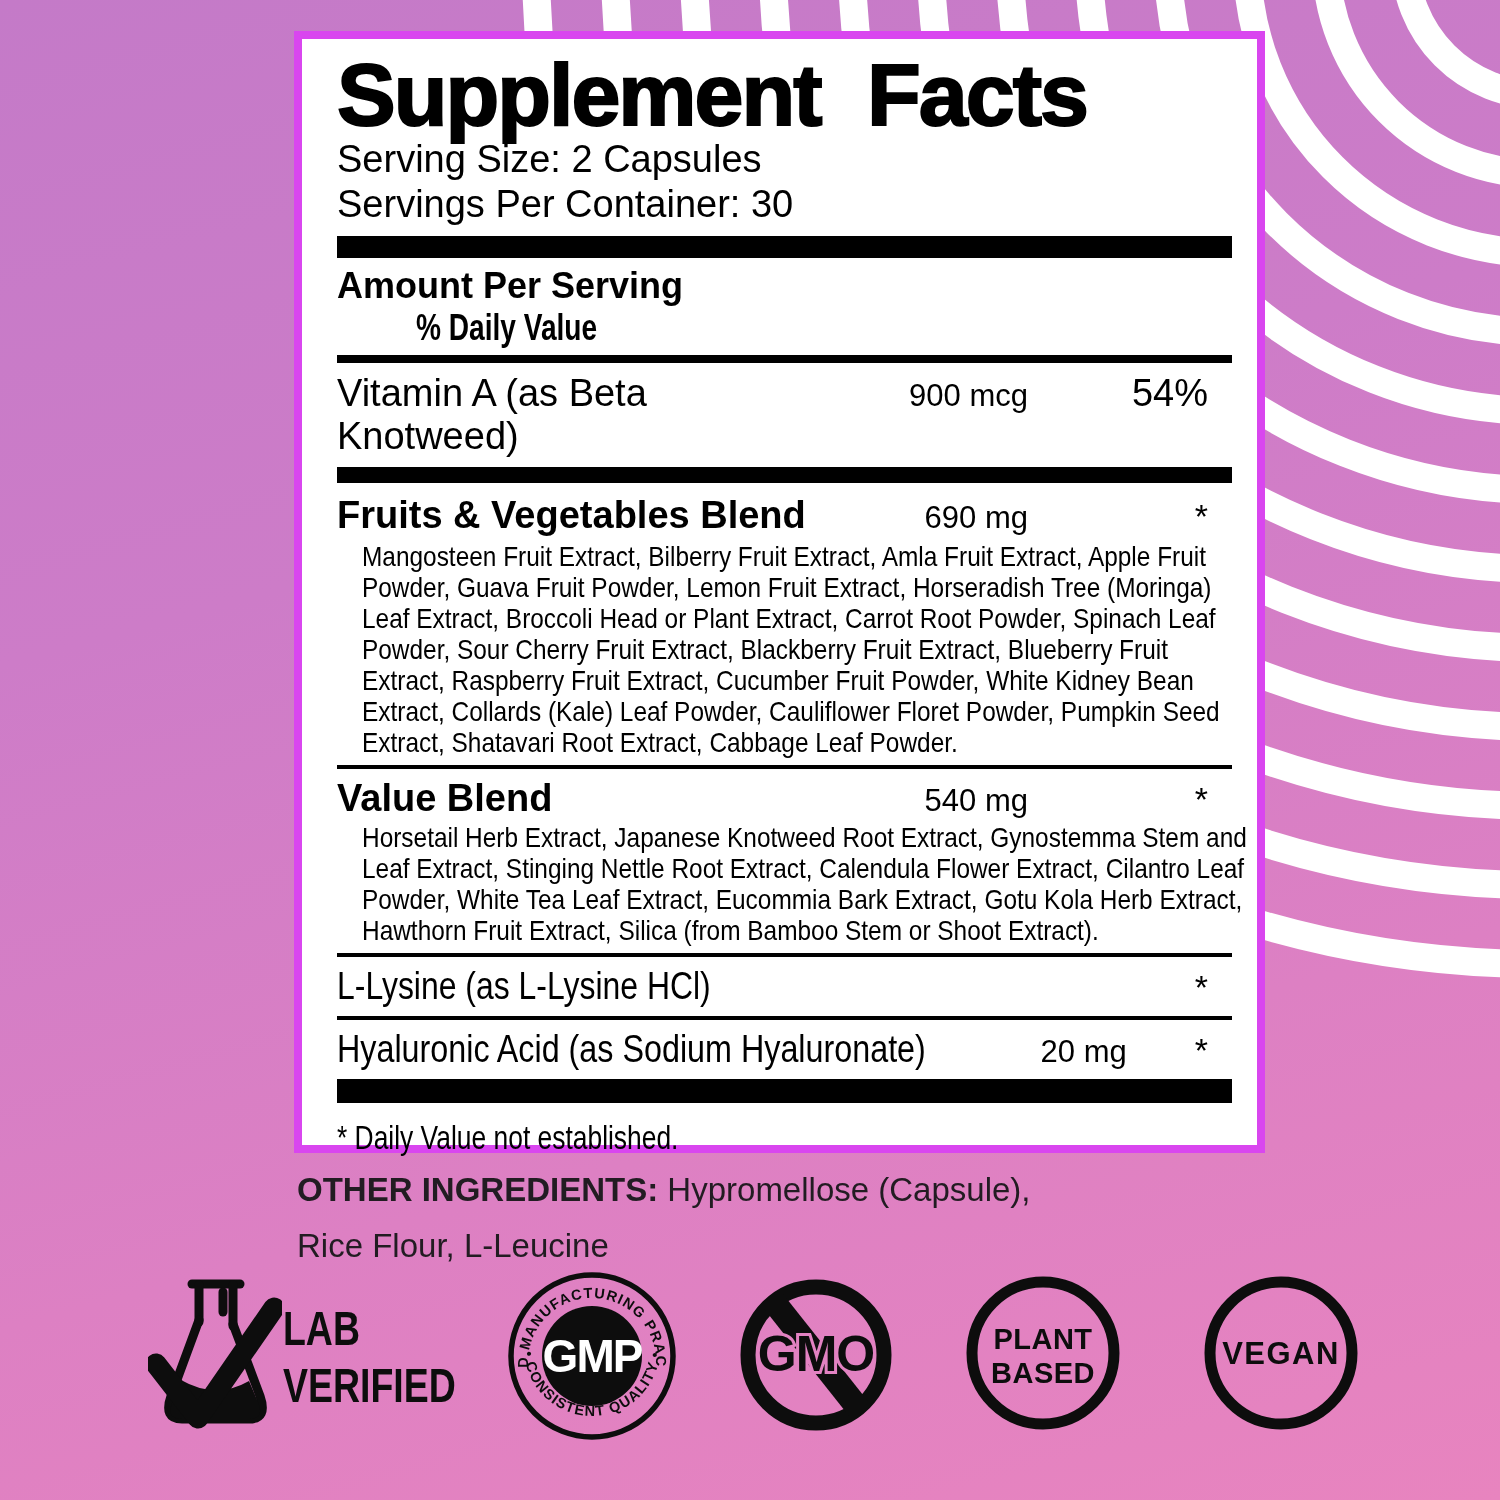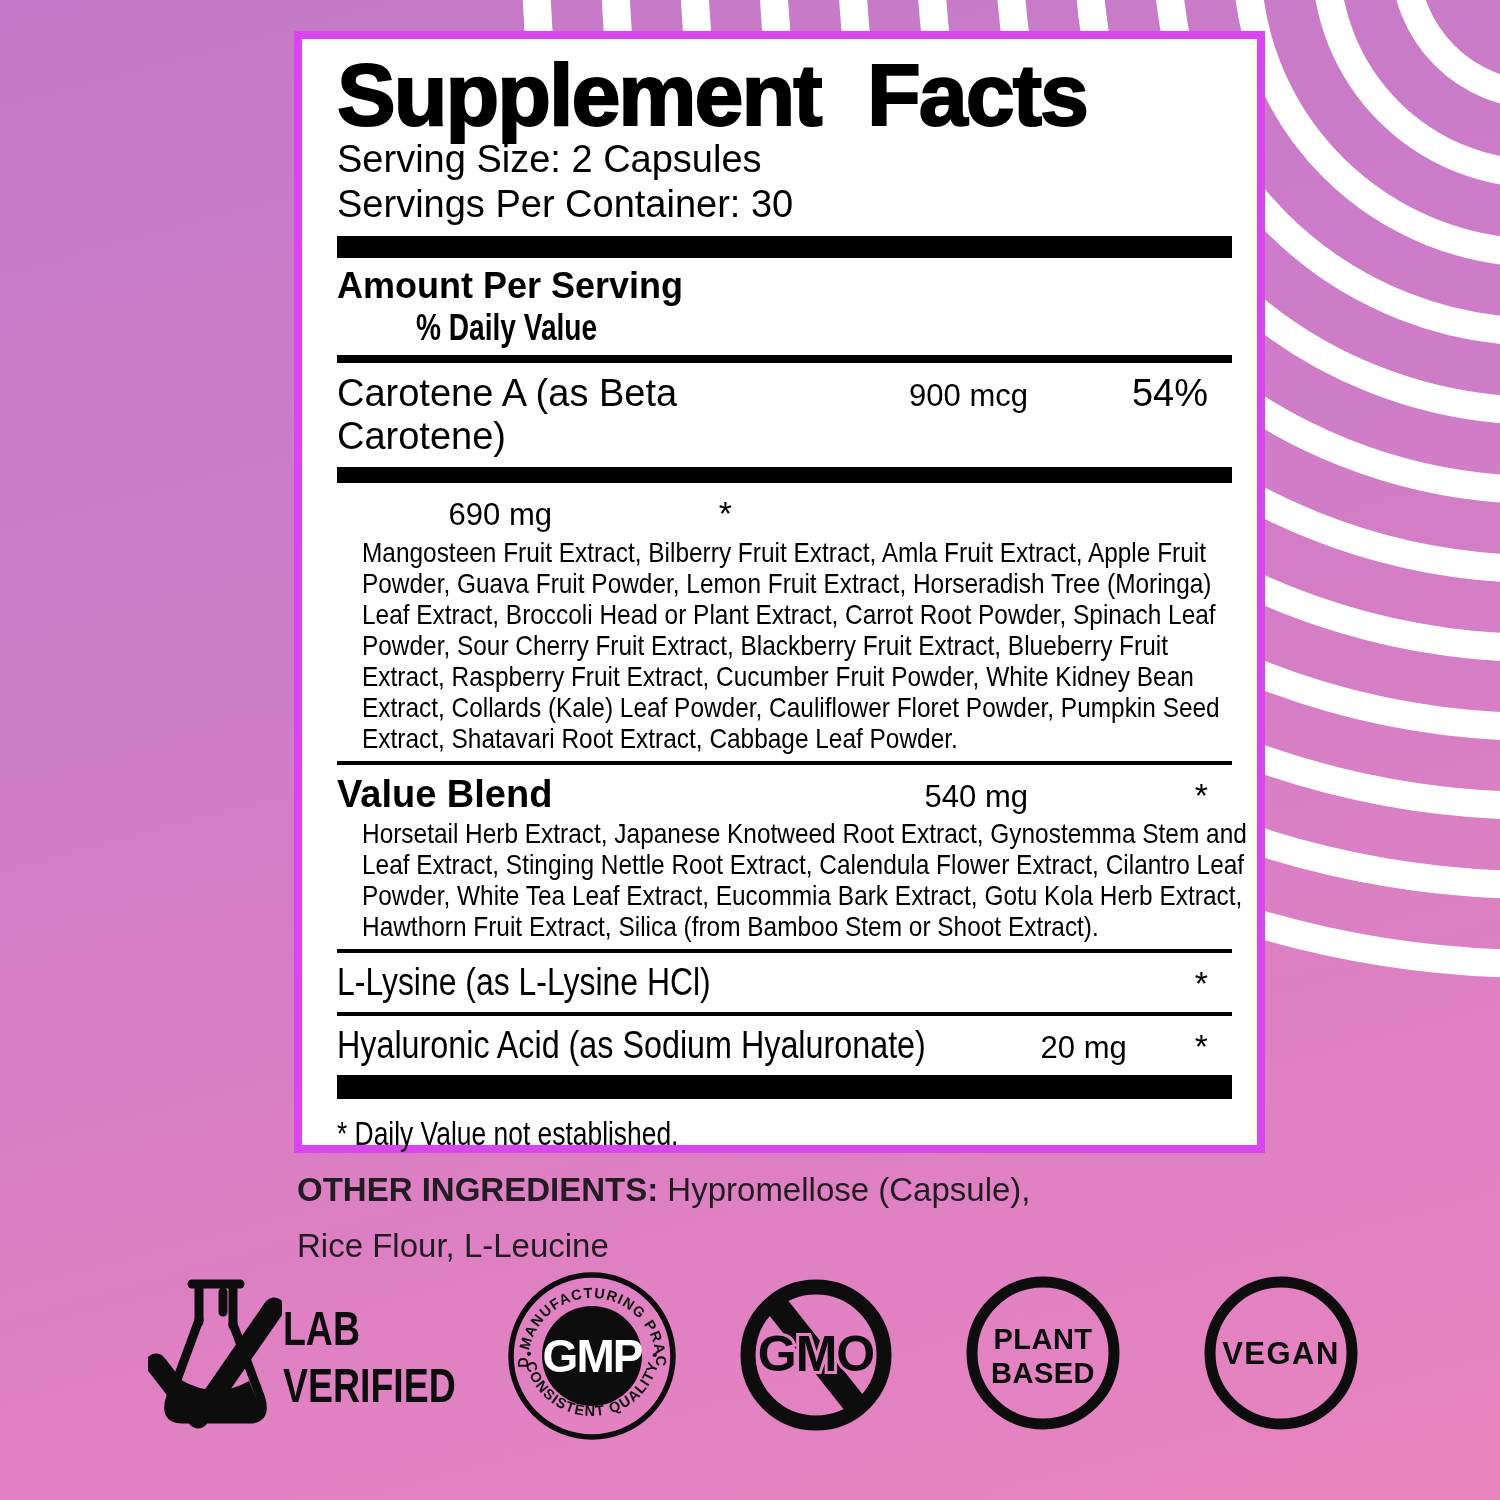--- a/index.html
+++ b/index.html
@@ -94,28 +94,29 @@
   <div class="bar bar-thick"></div>
 
   <div class="hdr-row">
     <div class="nm" style="font-size:36px;">Amount Per Serving</div>
     <div class="dv" style="width:260px;font-size:36px;"><span class="cxr78">% Daily Value</span></div>
   </div>
 
   <div class="bar bar-med"></div>
 
   <div class="row pad-row">
-    <div class="nm">Carotene A (as Beta Carotene)</div>
+    <div class="nm">Vitamin A (as Beta Knotweed)</div>
     <div class="amt">900 mcg</div>
     <div class="dv">54%</div>
   </div>
 
   <div class="bar bar-heavy"></div>
 
   <div class="bhead">
+    <div class="nm">Fruits &amp; Vegetables Blend</div>
     <div class="amt">690 mg</div>
     <div class="dv star">*</div>
   </div>
   <div class="ing">Mangosteen Fruit Extract, Bilberry Fruit Extract, Amla Fruit Extract, Apple Fruit Powder, Guava Fruit Powder, Lemon Fruit Extract, Horseradish Tree (Moringa) Leaf Extract, Broccoli Head or Plant Extract, Carrot Root Powder, Spinach Leaf Powder, Sour Cherry Fruit Extract, Blackberry Fruit Extract, Blueberry Fruit Extract, Raspberry Fruit Extract, Cucumber Fruit Powder, White Kidney Bean Extract, Collards (Kale) Leaf Powder, Cauliflower Floret Powder, Pumpkin Seed Extract, Shatavari Root Extract, Cabbage Leaf Powder.</div>
 
   <div class="rule"></div>
 
   <div class="bhead mt8" style="margin-top:8px;">
     <div class="nm">Value Blend</div>
     <div class="amt">540 mg</div>

